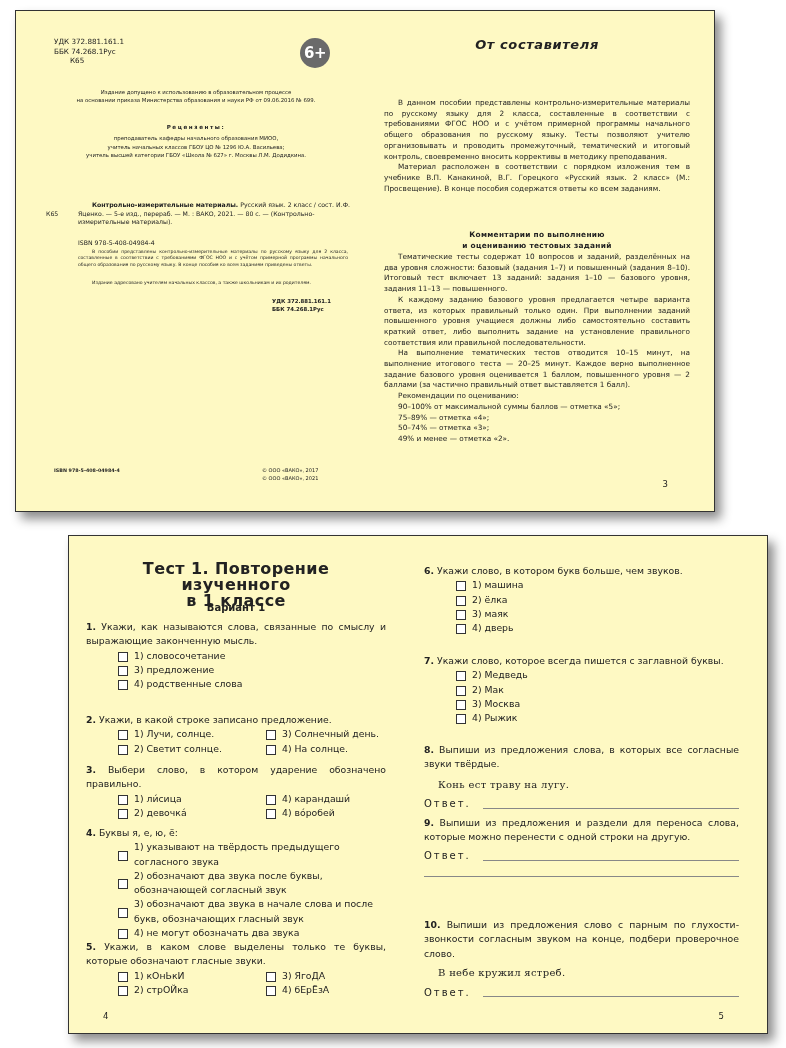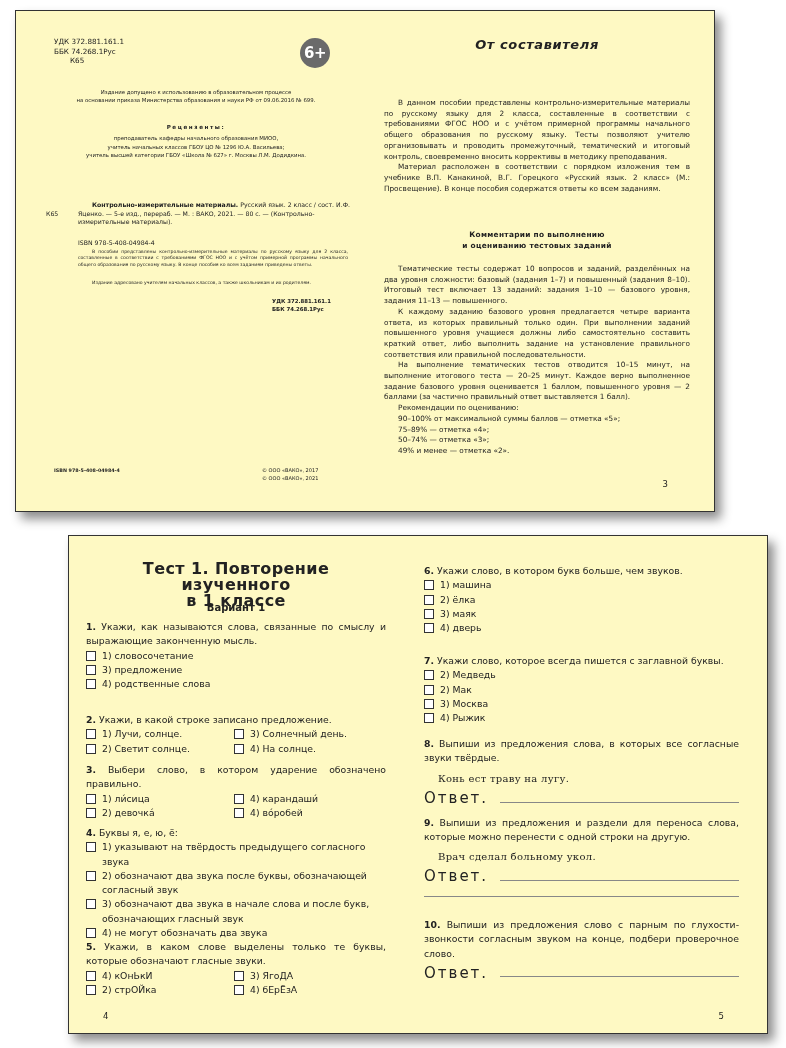--- a/index.html
+++ b/index.html
@@ -50,31 +50,31 @@
   .page-num-3 { position:absolute; right:22px; bottom:22px; font-size:8.5px; }
 
   
   .test-left { position:absolute; left:17px; top:0; width:300px; height:100%; }
   .test-right { position:absolute; left:355px; top:0; width:315px; height:100%; }
   .test-title { position:absolute; left:0; top:25px; width:100%; text-align:center; font-size:16px; line-height:16px; font-weight:bold; letter-spacing:0.4px; }
   .variant { position:absolute; left:0; top:66px; width:100%; text-align:center; font-size:10px; font-weight:bold; }
   .q { position:absolute; left:0; width:100%; font-size:9.3px; line-height:14.3px; }
   .q .qtext { text-align:justify; }
   .q .qnum { font-weight:bold; }
-  .opt { display:flex; align-items:flex-start; height:14.3px; }
+  .opt { display:flex; align-items:center; height:14.3px;margin-left:32px; }
   .cb {
     display:inline-block; width:10px; height:10px; border:1px solid #333; box-sizing:border-box;
     margin-top:2px; margin-right:6px; flex:0 0 auto; background:#fff;
   }
   .opt.multi { height:auto; }
   .opt.multi .otext { line-height:14.3px; }
   .opt-grid { display:grid; grid-template-columns: 148px 150px; }
   .serif-sent { font-family:"DejaVu Serif", serif; font-size:10px; padding-left:14px; line-height:17px; letter-spacing:0.3px; }
   .answer-line { display:flex; align-items:flex-end; height:17px; }
-  .answer-label { font-size:15px; letter-spacing:2px; margin-right:12px; }
+  .answer-label { font-size:10px; letter-spacing:2px; margin-right:12px; }
   .answer-rule { flex:1; border-bottom:1px solid #888; margin-bottom:3px; }
   .full-rule { border-bottom:1px solid #888; height:12px; }
   .page-num-4 { position:absolute; left:17px; bottom:12px; font-size:8.5px; }
   .page-num-5 { position:absolute; right:15px; bottom:12px; font-size:8.5px; }
 </style>
 </head>
 <body>
 
 <div class="page" id="page-spread-top">
 
@@ -119,21 +119,21 @@
   <div class="foreword">
     <div class="foreword-title">От составителя</div>
     <div class="fw-text" style="top:87px;">
       <p>В данном пособии представлены контрольно-измерительные материалы по русскому языку для 2 класса, составленные в соответствии с требованиями ФГОС НОО и с учётом примерной программы начального общего образования по русскому языку. Тесты позволяют учителю организовывать и проводить промежуточный, тематический и итоговый контроль, своевременно вносить коррективы в методику преподавания.</p>
       <p>Материал расположен в соответствии с порядком изложения тем в учебнике В.П. Канакиной, В.Г. Горецкого «Русский язык. 2 класс» (М.: Просвещение). В конце пособия содержатся ответы ко всем заданиям.</p>
     </div>
     <div class="fw-sub" style="top:219px;">
       <div>Комментарии по выполнению</div>
       <div>и оцениванию тестовых заданий</div>
     </div>
-    <div class="fw-text" style="top:241px;margin-top:12px;">
+    <div class="fw-text" style="top:241px;">
       <p>Тематические тесты содержат 10 вопросов и заданий, разделённых на два уровня сложности: базовый (задания 1–7) и повышенный (задания 8–10). Итоговый тест включает 13 заданий: задания 1–10 — базового уровня, задания 11–13 — повышенного.</p>
       <p>К каждому заданию базового уровня предлагается четыре варианта ответа, из которых правильный только один. При выполнении заданий повышенного уровня учащиеся должны либо самостоятельно составить краткий ответ, либо выполнить задание на установление правильного соответствия или правильной последовательности.</p>
       <p>На выполнение тематических тестов отводится 10–15 минут, на выполнение итогового теста — 20–25 минут. Каждое верно выполненное задание базового уровня оценивается 1 баллом, повышенного уровня — 2 баллами (за частично правильный ответ выставляется 1 балл).</p>
       <div class="grade-list">
         <div>Рекомендации по оцениванию:</div>
         <div>90–100% от максимальной суммы баллов — отметка «5»;</div>
         <div>75–89% — отметка «4»;</div>
         <div>50–74% — отметка «3»;</div>
         <div>49% и менее — отметка «2».</div>
       </div>
@@ -229,21 +229,21 @@
           <span class="cb"></span>
           <span class="otext">4) не могут обозначать два звука</span>
         </div>
     </div>
 
     <div class="q" style="top:404px;">
       <div class="qtext"><span class="qnum">5.</span><span> Укажи, в каком слове выделены только те буквы, которые обозначают гласные звуки.</span></div>
       <div class="opt-grid">
         <div class="opt">
             <span class="cb"></span>
-            <span>4) кОнЬкИ</span>
+            <span>1) кОнЬкИ</span>
           </div>
         <div class="opt">
             <span class="cb"></span>
             <span>3) ЯгоДА</span>
           </div>
         <div class="opt">
             <span class="cb"></span>
             <span>2) стрОЙка</span>
           </div>
         <div class="opt">
@@ -291,41 +291,41 @@
       <div class="opt">
           <span class="cb"></span>
           <span>3) Москва</span>
         </div>
       <div class="opt">
           <span class="cb"></span>
           <span>4) Рыжик</span>
         </div>
     </div>
 
-    <div class="q" style="top:201px;">
+    <div class="q" style="top:207px;">
       <div class="qtext"><span class="qnum">8.</span><span> Выпиши из предложения слова, в которых все согласные звуки твёрдые.</span></div>
       <div class="serif-sent" style="margin-top:4px;">Конь ест траву на лугу.</div>
       <div class="answer-line" style="margin-top:2px;">
         <span class="answer-label">Ответ.</span>
         <span class="answer-rule"></span>
       </div>
     </div>
 
     <div class="q" style="top:280px;">
       <div class="qtext"><span class="qnum">9.</span><span> Выпиши из предложения и раздели для переноса слова, которые можно перенести с одной строки на другую.</span></div>
-      <div class="serif-sent" style="margin-top:3px;">Врач сделал больному укол.</div>
       <div class="answer-line" style="margin-top:2px;">
         <span class="answer-label">Ответ.</span>
         <span class="answer-rule"></span>
       </div>
       <div class="full-rule"></div>
     </div>
 
     <div class="q" style="top:382px;">
       <div class="qtext"><span class="qnum">10.</span><span> Выпиши из предложения слово с парным по глухости-звонкости согласным звуком на конце, подбери проверочное слово.</span></div>
+      <div class="serif-sent" style="margin-top:3px;">В небе кружил ястреб.</div>
       <div class="answer-line" style="margin-top:2px;">
         <span class="answer-label">Ответ.</span>
         <span class="answer-rule"></span>
       </div>
     </div>
 
     <div class="page-num-5">5</div>
   </div>
 </div>
 

